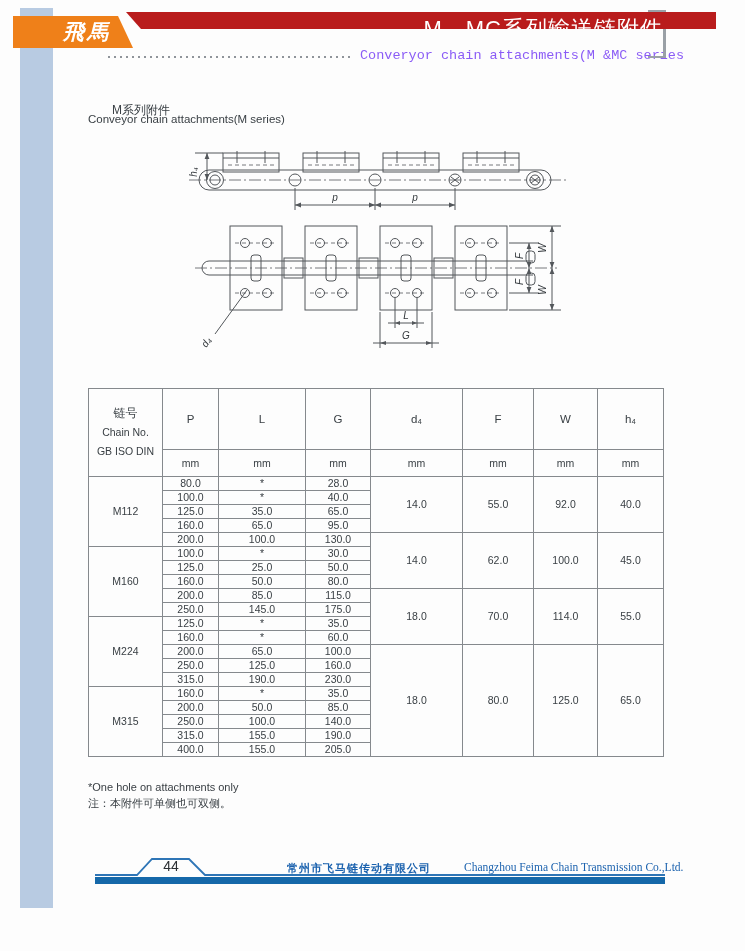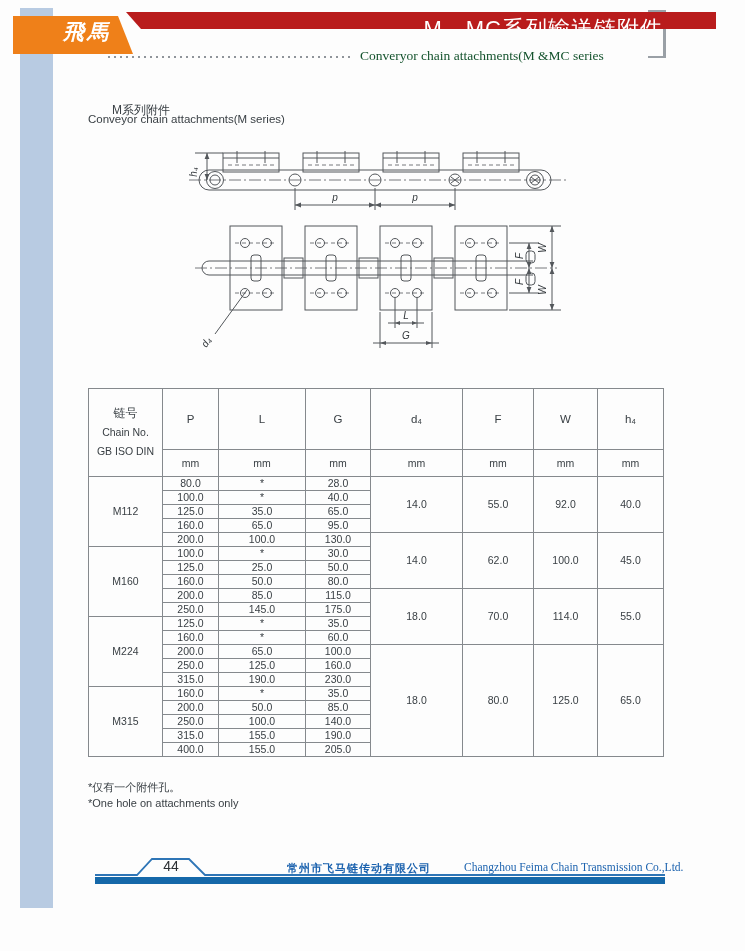--- a/index.html
+++ b/index.html
@@ -5,31 +5,31 @@
   * { margin:0; padding:0; box-sizing:border-box; }
   html,body { width:745px; height:951px; }
   body { position:relative; background:#fdfdfd; font-family:"Liberation Sans", sans-serif; color:#3a4045; overflow:hidden; }
 
   .stripe { position:absolute; left:20px; top:8px; width:33px; height:900px; background:#b8cbe2; }
 
   .banner { position:absolute; left:126px; top:12px; width:590px; height:17px; background:#b91c1c; z-index:2;
             clip-path:polygon(0 0,100% 0,100% 100%,15px 100%); }
   .banner .title { position:absolute; right:53px; top:0; line-height:33px; color:#ffffff; font-size:22px; letter-spacing:1px; white-space:nowrap; }
 
-  .logo { position:absolute; left:13px; top:16px; width:120px; height:38px; background:#ef8019; z-index:3;
+  .logo { position:absolute; left:13px; top:16px; width:120px; height:32px; background:#ef8019; z-index:3;
           clip-path:polygon(0 0,105px 0,120px 100%,0 100%); }
   .logo .logo-text { position:absolute; right:22px; top:2px; color:#ffffff; font-size:21px; font-weight:bold; font-style:italic; letter-spacing:3px; }
 
   .bracket { position:absolute; left:648px; top:10px; width:18px; height:48px; z-index:1;
              border-top:2px solid #9aa0a6; border-right:3px solid #9aa0a6; border-bottom:2px solid #9aa0a6; }
 
   .dots { position:absolute; left:106px; top:55px; width:246px; height:4px;
           background-image:radial-gradient(circle,#8f949a 1.1px,transparent 1.4px);
           background-size:6px 4px; background-repeat:repeat-x; }
-  .subtitle { position:absolute; left:360px; top:48px; font-family:Liberation Serif, serif; font-size:13.5px; color:#14532d; white-space:nowrap;text-align:center; }
+  .subtitle { position:absolute; left:360px; top:48px; font-family:Liberation Mono, monospace; font-size:13.5px; color:#8b5cf6; white-space:nowrap;text-align:center; }
 
   .sec-cn { position:absolute; left:88px; top:102px; font-size:12px;margin-left:24px; }
   .sec-en { position:absolute; left:88px; top:113px; font-size:11.5px;text-align:right; }
 
   .svg1 { position:absolute; left:185px; top:138px; }
   .svg2 { position:absolute; left:195px; top:218px; }
   svg { overflow:visible; }
   svg .ln { stroke:#53575b; stroke-width:1; fill:none; }
   svg .cl { stroke:#53575b; stroke-width:0.8; fill:none; stroke-dasharray:12 3 2 3; }
   svg .dsh { stroke:#53575b; stroke-width:0.8; fill:none; stroke-dasharray:4 3; }
@@ -396,22 +396,22 @@
       </tr>
       <tr>
         <td>400.0</td>
         <td>155.0</td>
         <td>205.0</td>
       </tr>
     </tbody>
   </table>
 
 <div class="notes">
-  <div>*仅有一个附件孔。</div>
   <div>*One  hole on attachments only</div>
+  <div>注：本附件可单侧也可双侧。</div>
 </div>
 
 <svg class="footer-line" width="570" height="22" viewBox="0 0 570 22">
   <path d="M0,20 H42 L57,4 H94 L110,20 H570" fill="none" stroke="#2e75b6" stroke-width="1.8"></path>
 </svg>
 <div class="page-num">44</div>
 <div class="footer-bar"></div>
 <div class="company-cn">常州市飞马链传动有限公司</div>
 <div class="company-en">Changzhou Feima Chain Transmission Co.,Ltd.</div>
 

